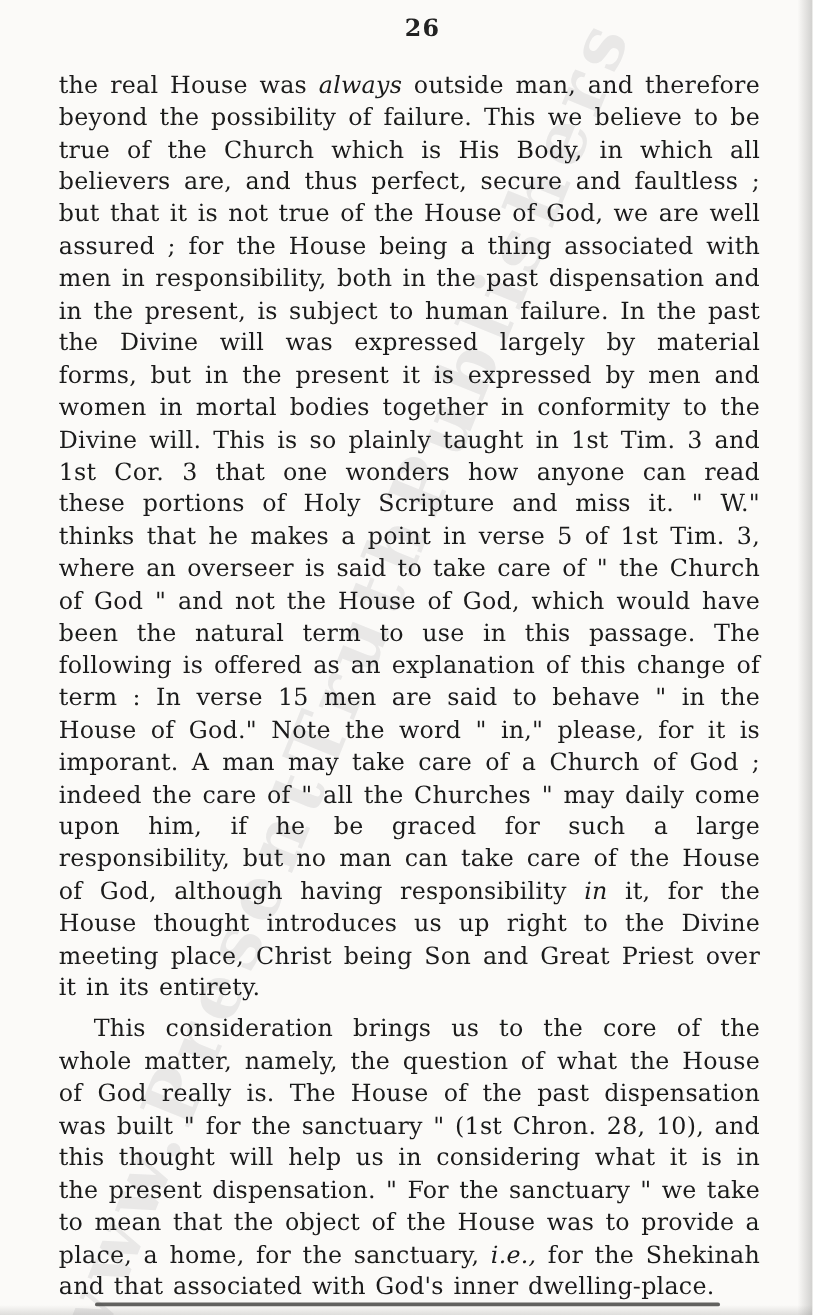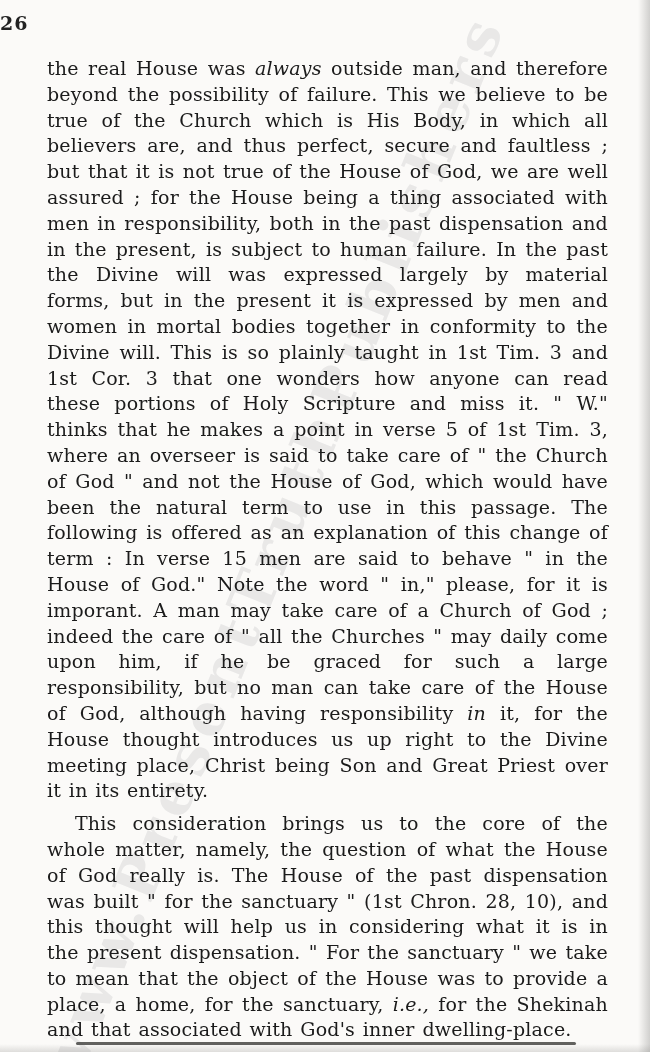--- a/index.html
+++ b/index.html
@@ -15,25 +15,26 @@
     margin: 0 auto;
     background: #fbfaf8;
     overflow: hidden;
     color: #1b1b1b;
   }
   .page-number {
     position: absolute;
     top: 12px;
     left: 0;
     right: 10px;
-    text-align: left;
+    text-align: center;
     font-size: 19px;
     font-weight: 700;
     letter-spacing: 1px;
     color: #222;
+    padding-left: 36px;
   }
   .content {
     position: absolute;
     top: 56px;
     left: 47px;
     right: 42px;
     font-size: 19px;
     line-height: 25.8px;
     text-align: justify;
     letter-spacing: 0.2px;

